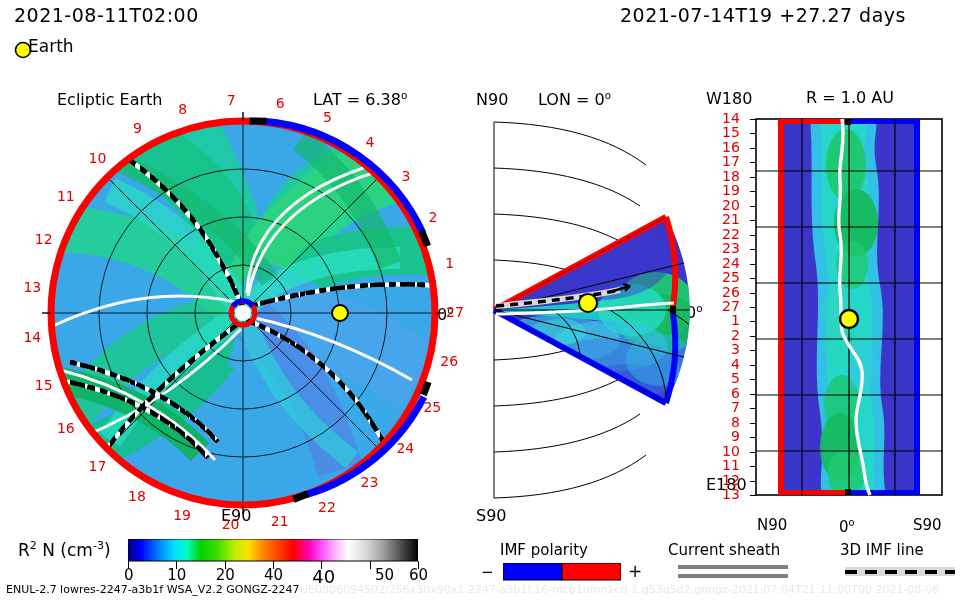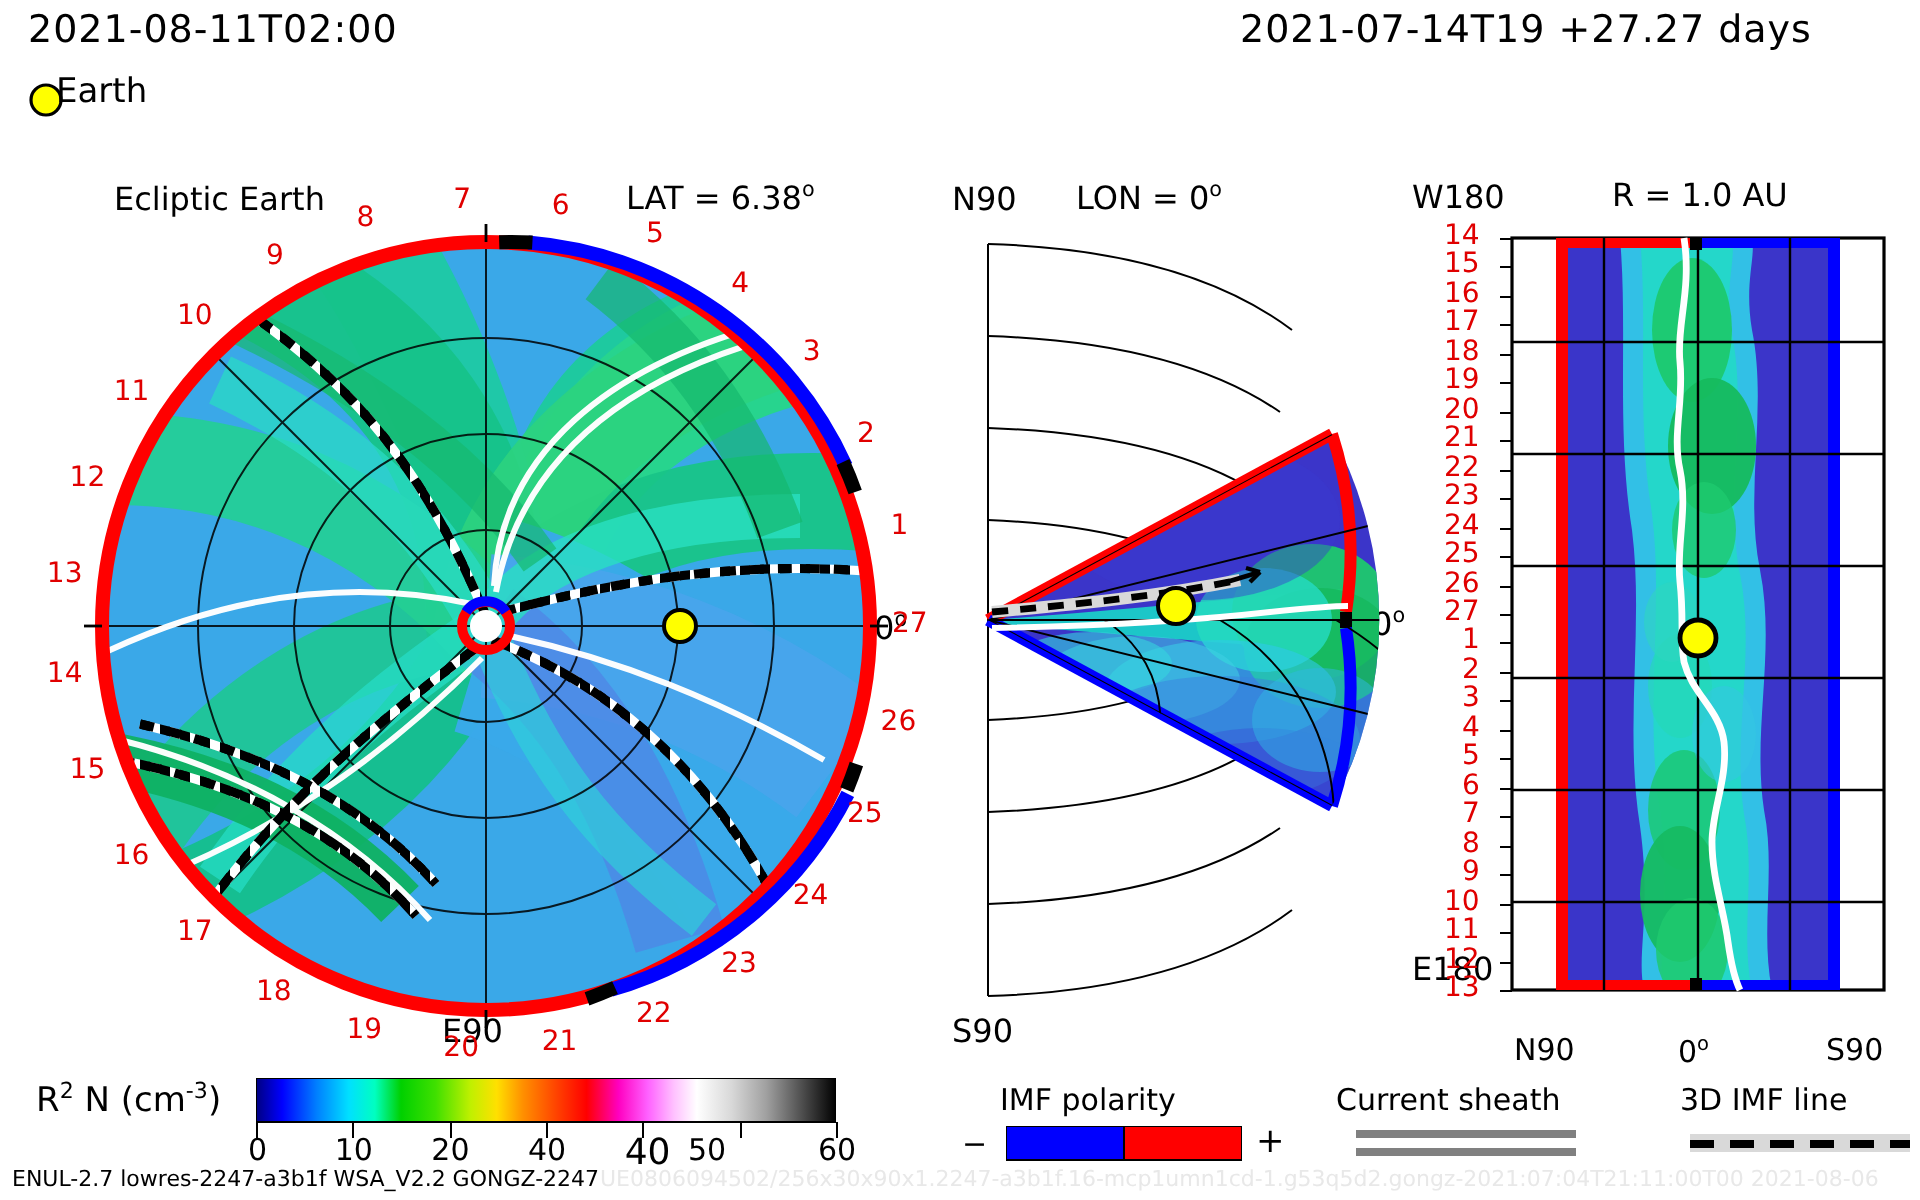--- a/index.html
+++ b/index.html
@@ -440,21 +440,21 @@
       <div class="abs txt blk" style="left: 124px; top: 568px; font-size: 15px;">0</div>
       <div class="abs" style="left: 176.333px; top: 561px; width: 1px; height: 8px; background: rgb(0, 0, 0);"></div>
       <div class="abs txt blk" style="left: 167.333px; top: 568px; font-size: 15px;">10</div>
       <div class="abs" style="left: 224.667px; top: 561px; width: 1px; height: 8px; background: rgb(0, 0, 0);"></div>
       <div class="abs txt blk" style="left: 215.667px; top: 568px; font-size: 15px;">20</div>
       <div class="abs" style="left: 273px; top: 561px; width: 1px; height: 8px; background: rgb(0, 0, 0);"></div>
       <div class="abs txt blk" style="left: 264px; top: 568px; font-size: 15px;">40</div>
       <div class="abs" style="left: 321.333px; top: 561px; width: 1px; height: 8px; background: rgb(0, 0, 0);"></div>
       <div class="abs txt blk" style="left: 312.333px; top: 568px; font-size: 18px;">40</div>
       <div class="abs" style="left: 369.667px; top: 561px; width: 1px; height: 8px; background: rgb(0, 0, 0);"></div>
-      <div class="abs txt blk" style="left: 344px; top: 568px; font-size: 15px;">50</div>
+      <div class="abs txt blk" style="left: 375px; top: 568px; font-size: 15px;">50</div>
       <div class="abs" style="left: 418px; top: 561px; width: 1px; height: 8px; background: rgb(0, 0, 0);"></div>
       <div class="abs txt blk" style="left: 409px; top: 568px; font-size: 15px;">60</div>
     </div>
 
   <div class="abs txt leg blk" style="left:500px;top:543px;">IMF polarity</div>
   <div class="abs txt blk" style="left:481px;top:565px;font-size:15px;">−</div>
   <svg class="abs" style="left:503px;top:563px;" width="118" height="18" viewBox="0 0 118 18">
     <rect x="0" y="0" width="59" height="17" fill="#0000ff" stroke="#000" stroke-width="1"></rect>
     <rect x="59" y="0" width="59" height="17" fill="#ff0000" stroke="#000" stroke-width="1"></rect>
   </svg>

